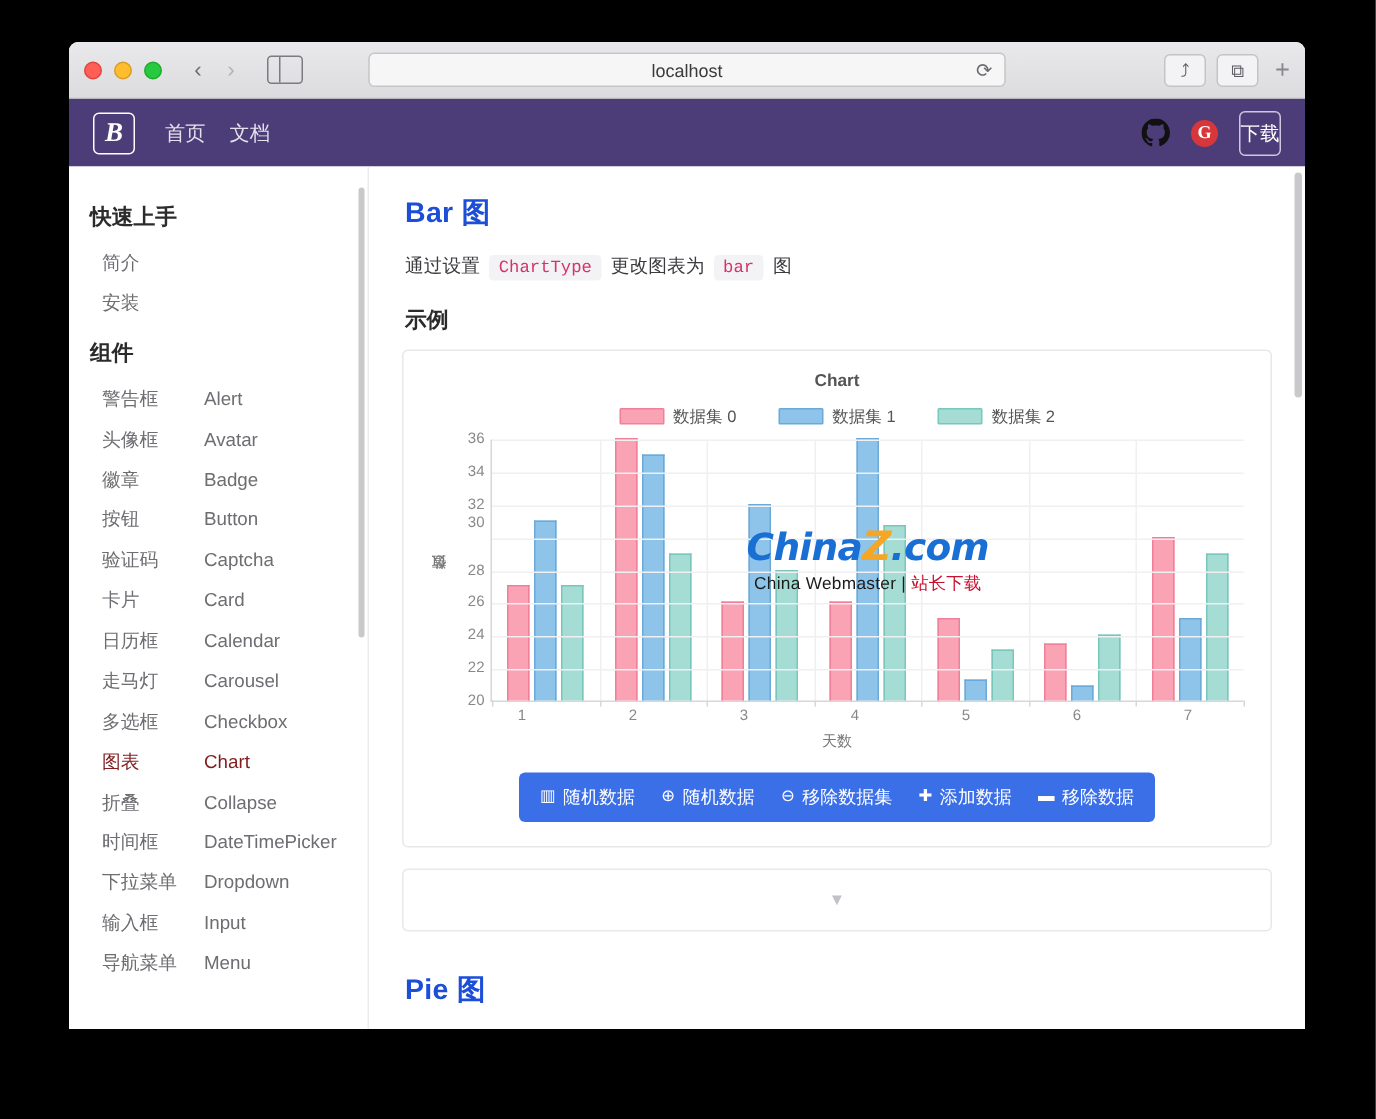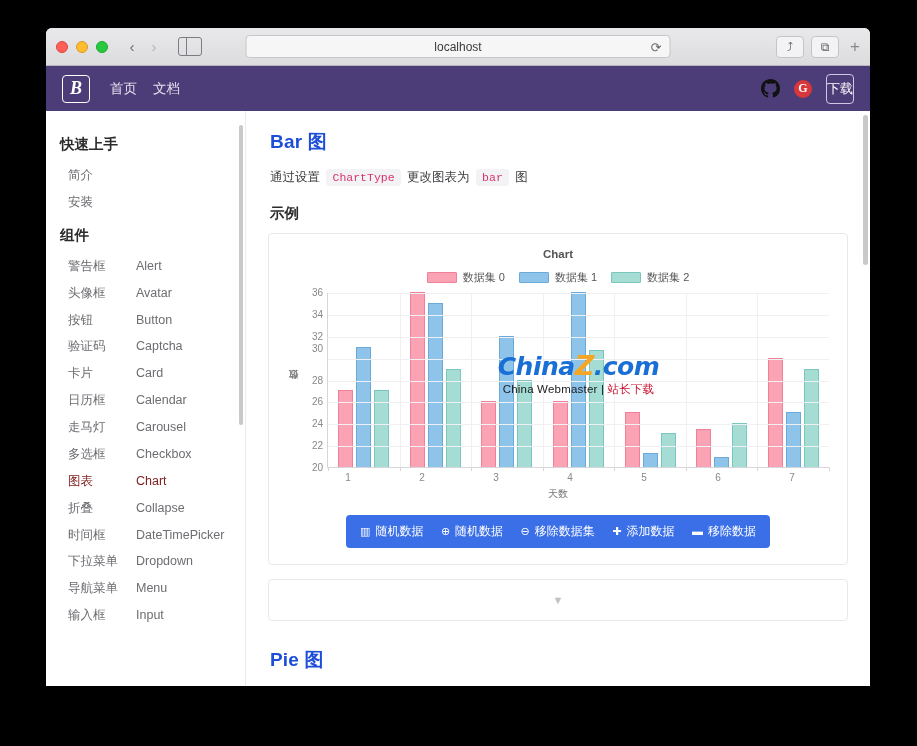--- a/index.html
+++ b/index.html
@@ -146,21 +146,21 @@
     padding: 14px 18px 16px 18px; background:#fff;
   }
   .card.collapsed { height: 42px; padding:0; display:flex; align-items:center; justify-content:center; }
   .chev { color:#c2c2c6; font-size: 11px; }
 
   
   .chart-title {
     text-align:center; font-size: 11.5px; font-weight: 700; color:#555;
     margin-bottom: 10px;
   }
-  .legend { display:flex; justify-content:center; gap: 14px; margin-bottom: 8px; align-items: center; }
+  .legend { display:flex; justify-content:center; gap: 28px; margin-bottom: 8px; align-items: center; }
   .legend-item { display:flex; align-items:center; gap:6px; font-size:11px; color:#555; }
   .legend-swatch { width: 30px; height: 11px; border-radius:1px; }
 
   .plot-wrap { display:flex; }
   .ylabel {
     writing-mode: vertical-rl; transform: rotate(180deg);
     font-size: 10px; color:#777; align-self:center;
     margin-right: 2px; padding-bottom: 12px;
   }
   .ytick-col {
@@ -280,20 +280,24 @@
           <div class="grp-title">组件</div>
           <div class="side-item">
             <span class="cn">警告框</span>
             <span class="en">Alert</span>
           </div>
           <div class="side-item">
             <span class="cn">头像框</span>
             <span class="en">Avatar</span>
           </div>
           <div class="side-item">
+            <span class="cn">徽章</span>
+            <span class="en">Badge</span>
+          </div>
+          <div class="side-item">
             <span class="cn">按钮</span>
             <span class="en">Button</span>
           </div>
           <div class="side-item">
             <span class="cn">验证码</span>
             <span class="en">Captcha</span>
           </div>
           <div class="side-item">
             <span class="cn">卡片</span>
             <span class="en">Card</span>
@@ -320,26 +324,26 @@
           </div>
           <div class="side-item">
             <span class="cn">时间框</span>
             <span class="en">DateTimePicker</span>
           </div>
           <div class="side-item">
             <span class="cn">下拉菜单</span>
             <span class="en">Dropdown</span>
           </div>
           <div class="side-item">
+            <span class="cn">输入框</span>
+            <span class="en">Input</span>
+          </div>
+          <div class="side-item">
             <span class="cn">导航菜单</span>
             <span class="en">Menu</span>
-          </div>
-          <div class="side-item">
-            <span class="cn">输入框</span>
-            <span class="en">Input</span>
           </div>
           <div class="side-item"></div>
         </div>
       <div class="side-scroll"></div>
       <div class="side-sep"></div>
     </div>
 
     <div class="main">
       <div class="vscroll"></div>
 

